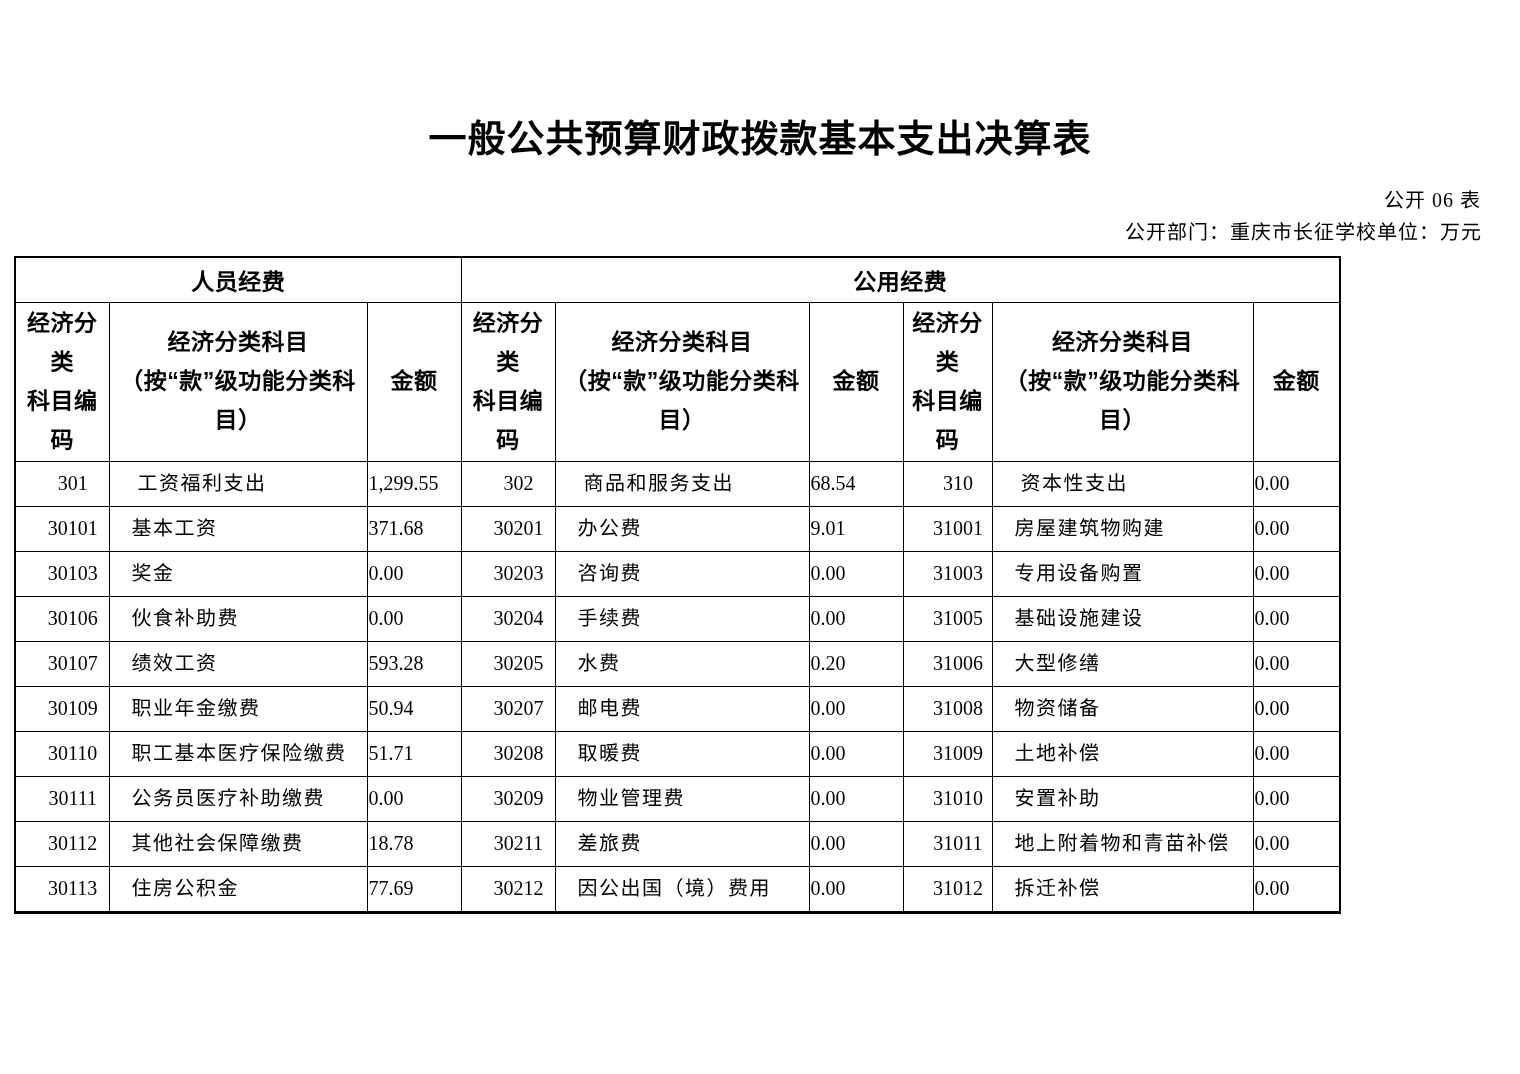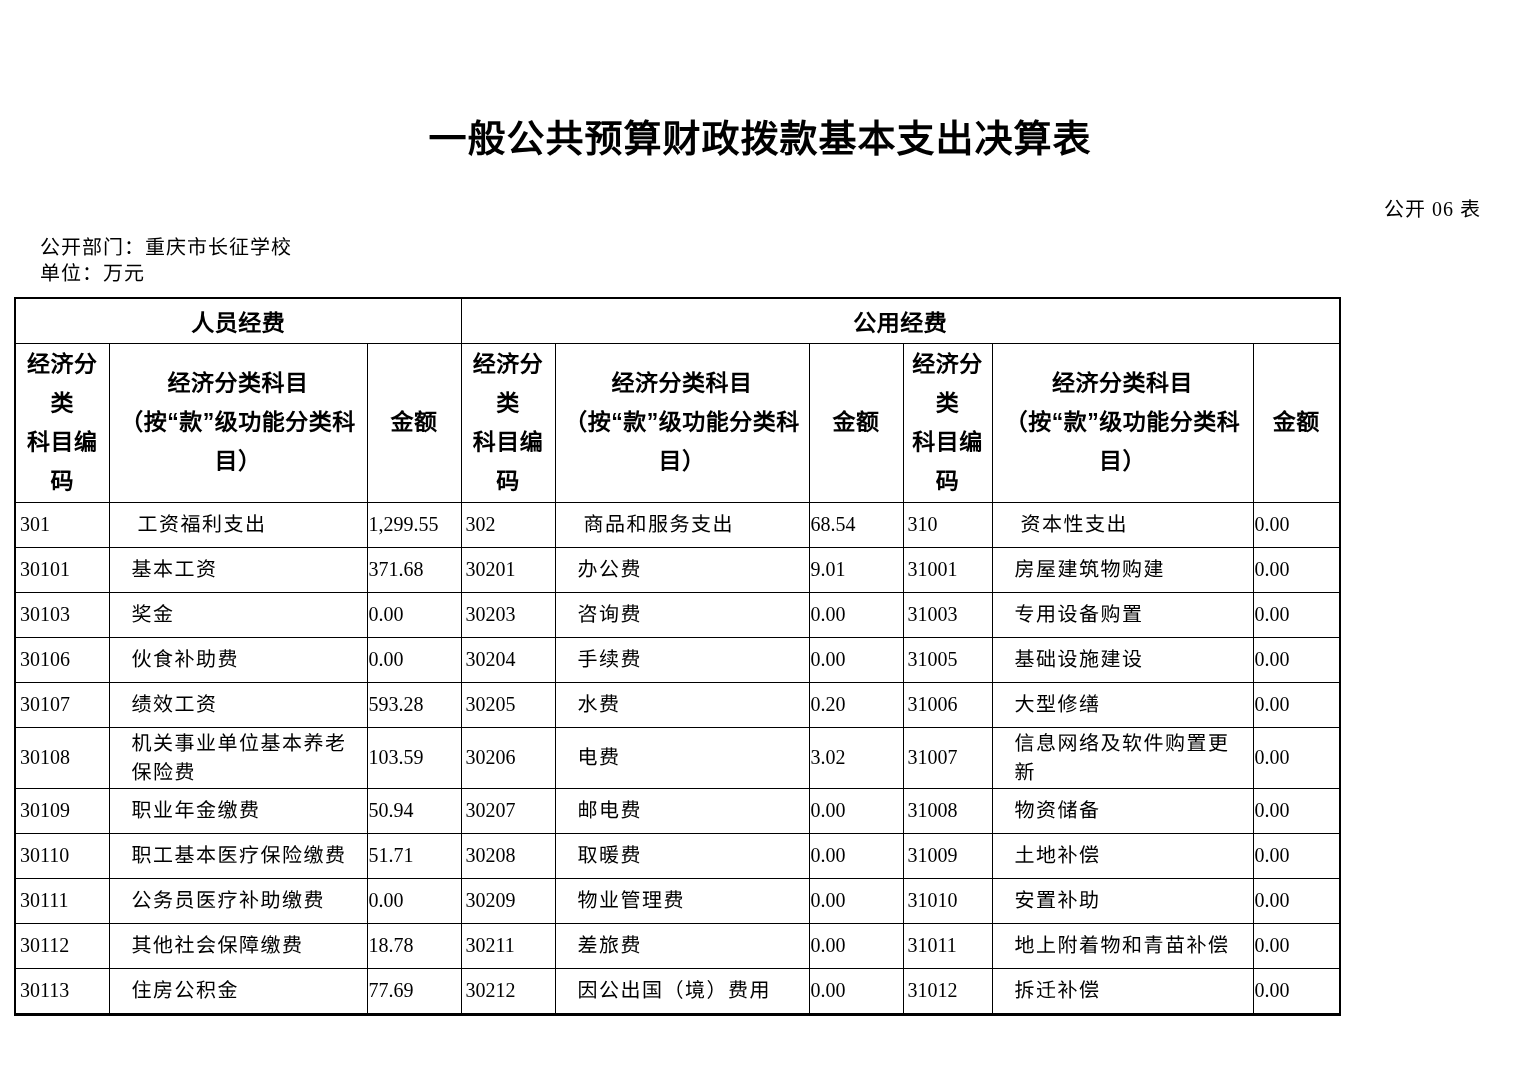--- a/index.html
+++ b/index.html
@@ -21,36 +21,35 @@
   .doc-title {
     font-family: "Liberation Sans", "DejaVu Sans", sans-serif;
     font-weight: 700;
     font-size: 38px;
     line-height: 1.25;
     letter-spacing: 1px;
     text-align: center;
     margin: 116px 0 0 0;
   }
   .table-code {
-    margin-top: 32px;
+    margin-top: 23px;
     padding-right: 25px;
     text-align: right;
     font-size: 20px;
     line-height: 1.3;
     letter-spacing: 1px;
   }
   .meta-row {
     display: flex;
     justify-content: flex-end;
-    margin-top: 12px;
+    margin-top: 6px;
     padding: 0 24px 0 26px;
     font-size: 20px;
     line-height: 1.3;
     letter-spacing: 1px;
-    flex-direction: column;
   }
   table.budget-table {
     border-collapse: collapse;
     table-layout: fixed;
     width: 1325px;
     margin-top: 11px;
     border: 2px solid #000;
     border-bottom: 3px solid #000;
   }
   .budget-table th, .budget-table td {
@@ -67,21 +66,21 @@
   }
   .group-row th { height: 42px; }
   .col-header-row th { height: 84px; line-height: 1.7; }
   .hdr-line { display: block; }
   .budget-table td {
     font-size: 20px;
     height: 42px;
     vertical-align: middle;
     line-height: 1.45;
   }
-  .td-code { text-align: left; padding-left: 4px; }
+  .td-code { text-align: center; padding-left: 22px; }
   .td-subject {
     text-align: left;
     padding-left: 28px;
     padding-right: 2px;
     font-size: 19px;
     letter-spacing: 1.5px;
   }
   .td-subject.indent { padding-left: 22px; margin-left: 8px; }
   .td-amount { padding-right: 9px; margin-left: 24px; }
 </style>
@@ -196,31 +195,20 @@
           <td class="td-subject indent">绩效工资</td>
           <td class="td-amount">593.28</td>
           <td class="td-code">30205</td>
           <td class="td-subject indent">水费</td>
           <td class="td-amount">0.20</td>
           <td class="td-code">31006</td>
           <td class="td-subject indent">大型修缮</td>
           <td class="td-amount">0.00</td>
         </tr>
         <tr>
-          <td class="td-code">30108</td>
-          <td class="td-subject indent">机关事业单位基本养老保险费</td>
-          <td class="td-amount">103.59</td>
-          <td class="td-code">30206</td>
-          <td class="td-subject indent">电费</td>
-          <td class="td-amount">3.02</td>
-          <td class="td-code">31007</td>
-          <td class="td-subject indent">信息网络及软件购置更新</td>
-          <td class="td-amount">0.00</td>
-        </tr>
-        <tr>
           <td class="td-code">30109</td>
           <td class="td-subject indent">职业年金缴费</td>
           <td class="td-amount">50.94</td>
           <td class="td-code">30207</td>
           <td class="td-subject indent">邮电费</td>
           <td class="td-amount">0.00</td>
           <td class="td-code">31008</td>
           <td class="td-subject indent">物资储备</td>
           <td class="td-amount">0.00</td>
         </tr>

